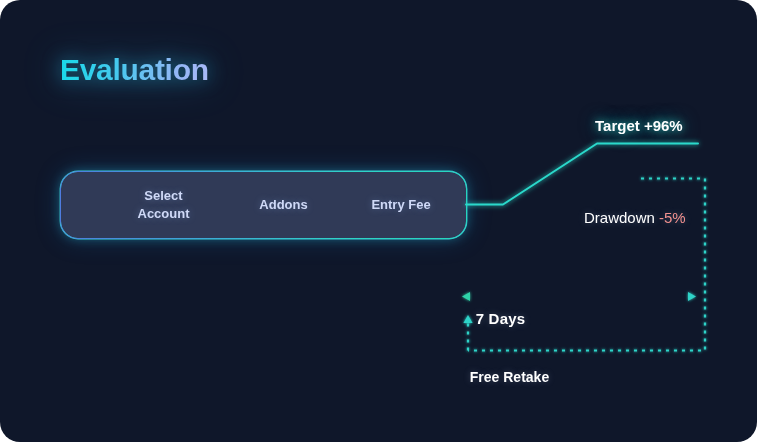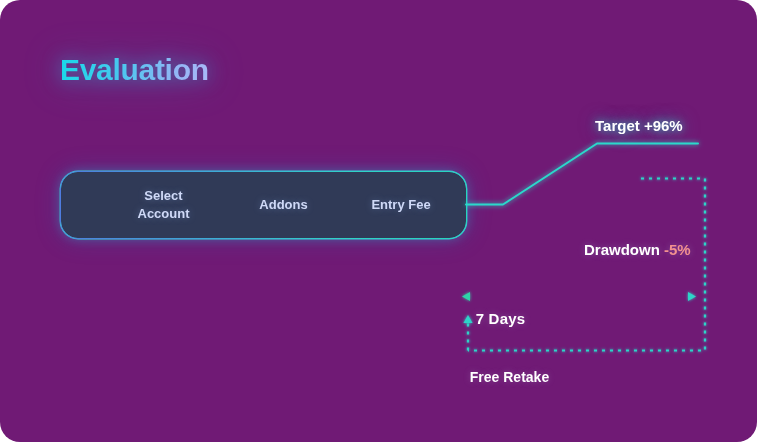--- a/index.html
+++ b/index.html
@@ -12,21 +12,21 @@
     width: 757px;
     height: 442px;
     font-family: "Liberation Sans", sans-serif;
     overflow: hidden;
   }
 
   #page {
     position: relative;
     width: 757px;
     height: 442px;
-    background: #701a75;
+    background: #0f172a;
     border-radius: 20px;
     overflow: hidden;
   }
 
   
   #title {
     position: absolute;
     left: 60px;
     top: 53px;
     font-size: 30px;
@@ -95,25 +95,24 @@
     font-weight: bold;
     color: #ffffff;
     white-space: nowrap;
     text-shadow: 0 0 8px rgba(45,215,205,0.85), 0 0 18px rgba(40,200,200,0.55);
   }
   #drawdown-label {
     position: absolute;
     left: 584px;
     top: 209px;
     font-size: 15px;
-    font-weight: bold;
+    font-weight: normal;
     color: #ffffff;
     white-space: nowrap;
     text-shadow: 0 0 7px rgba(180,200,240,0.30);
-    margin-top: 32px;
   }
   #drawdown-label .neg { color: #f2918f; }
 
   #days-label {
     position: absolute;
     left: 0;
     top: 310px;
     width: 757px;
     text-align: center;
     font-size: 15px;

